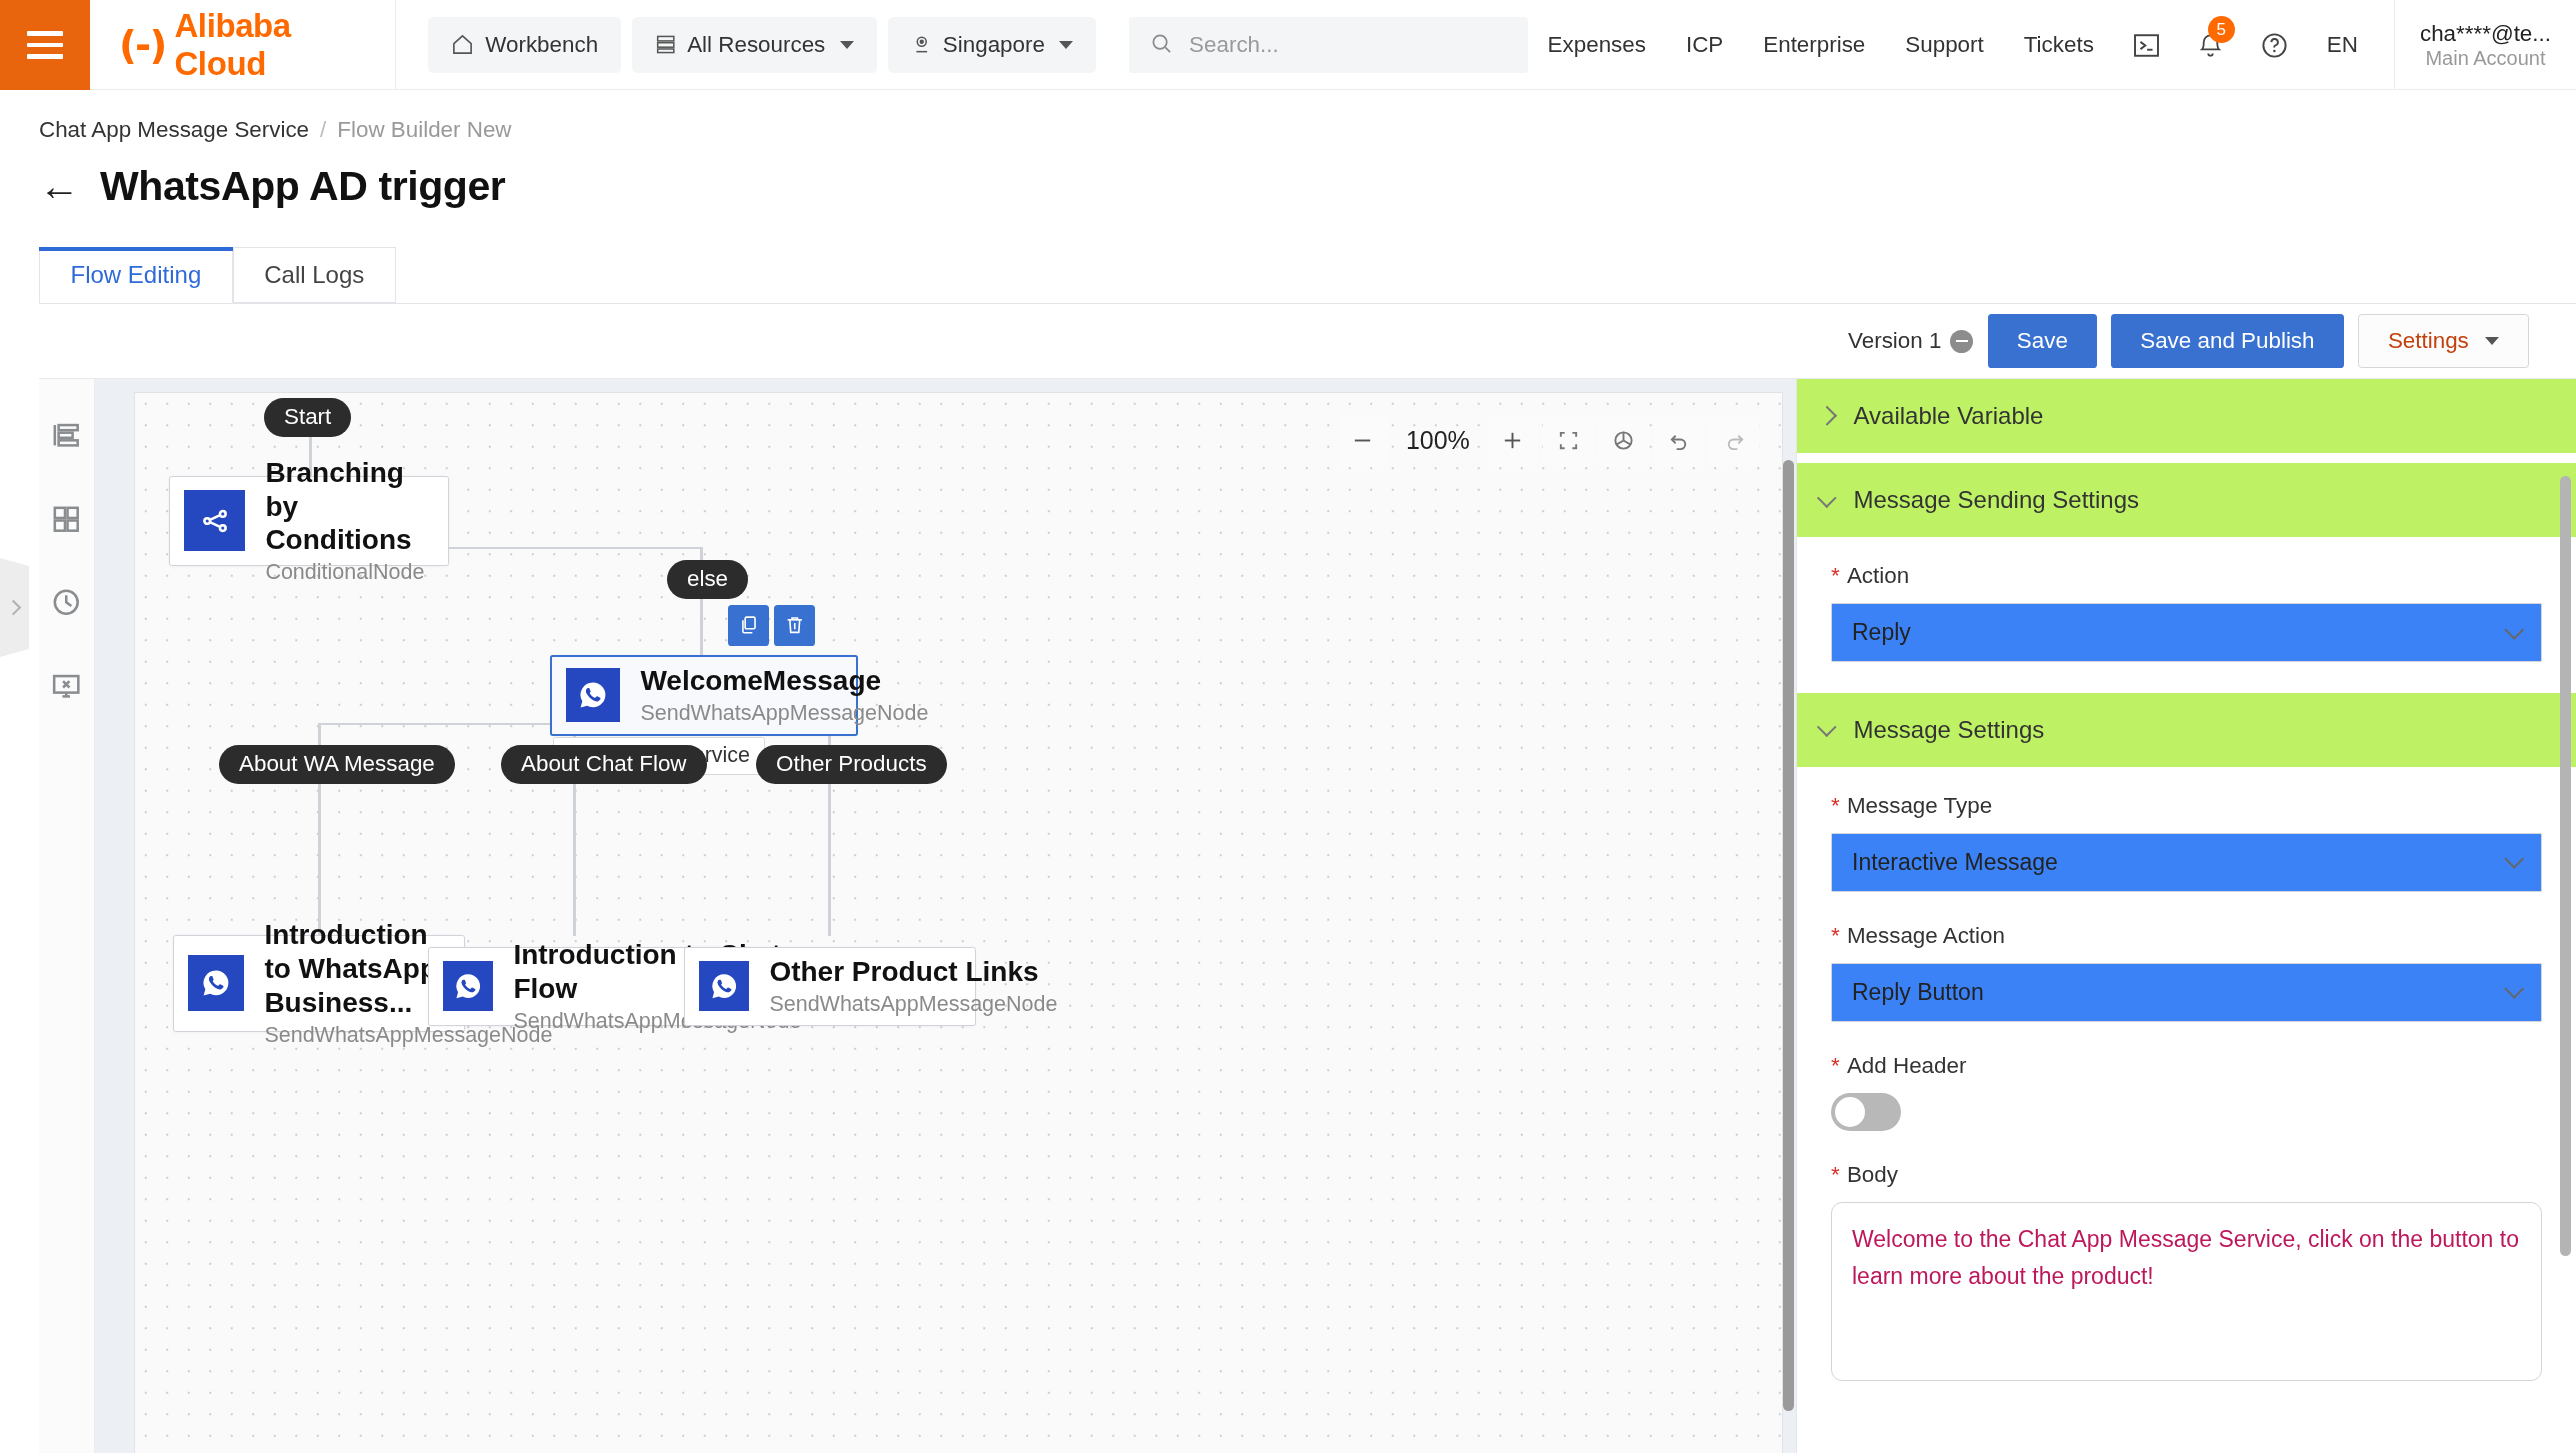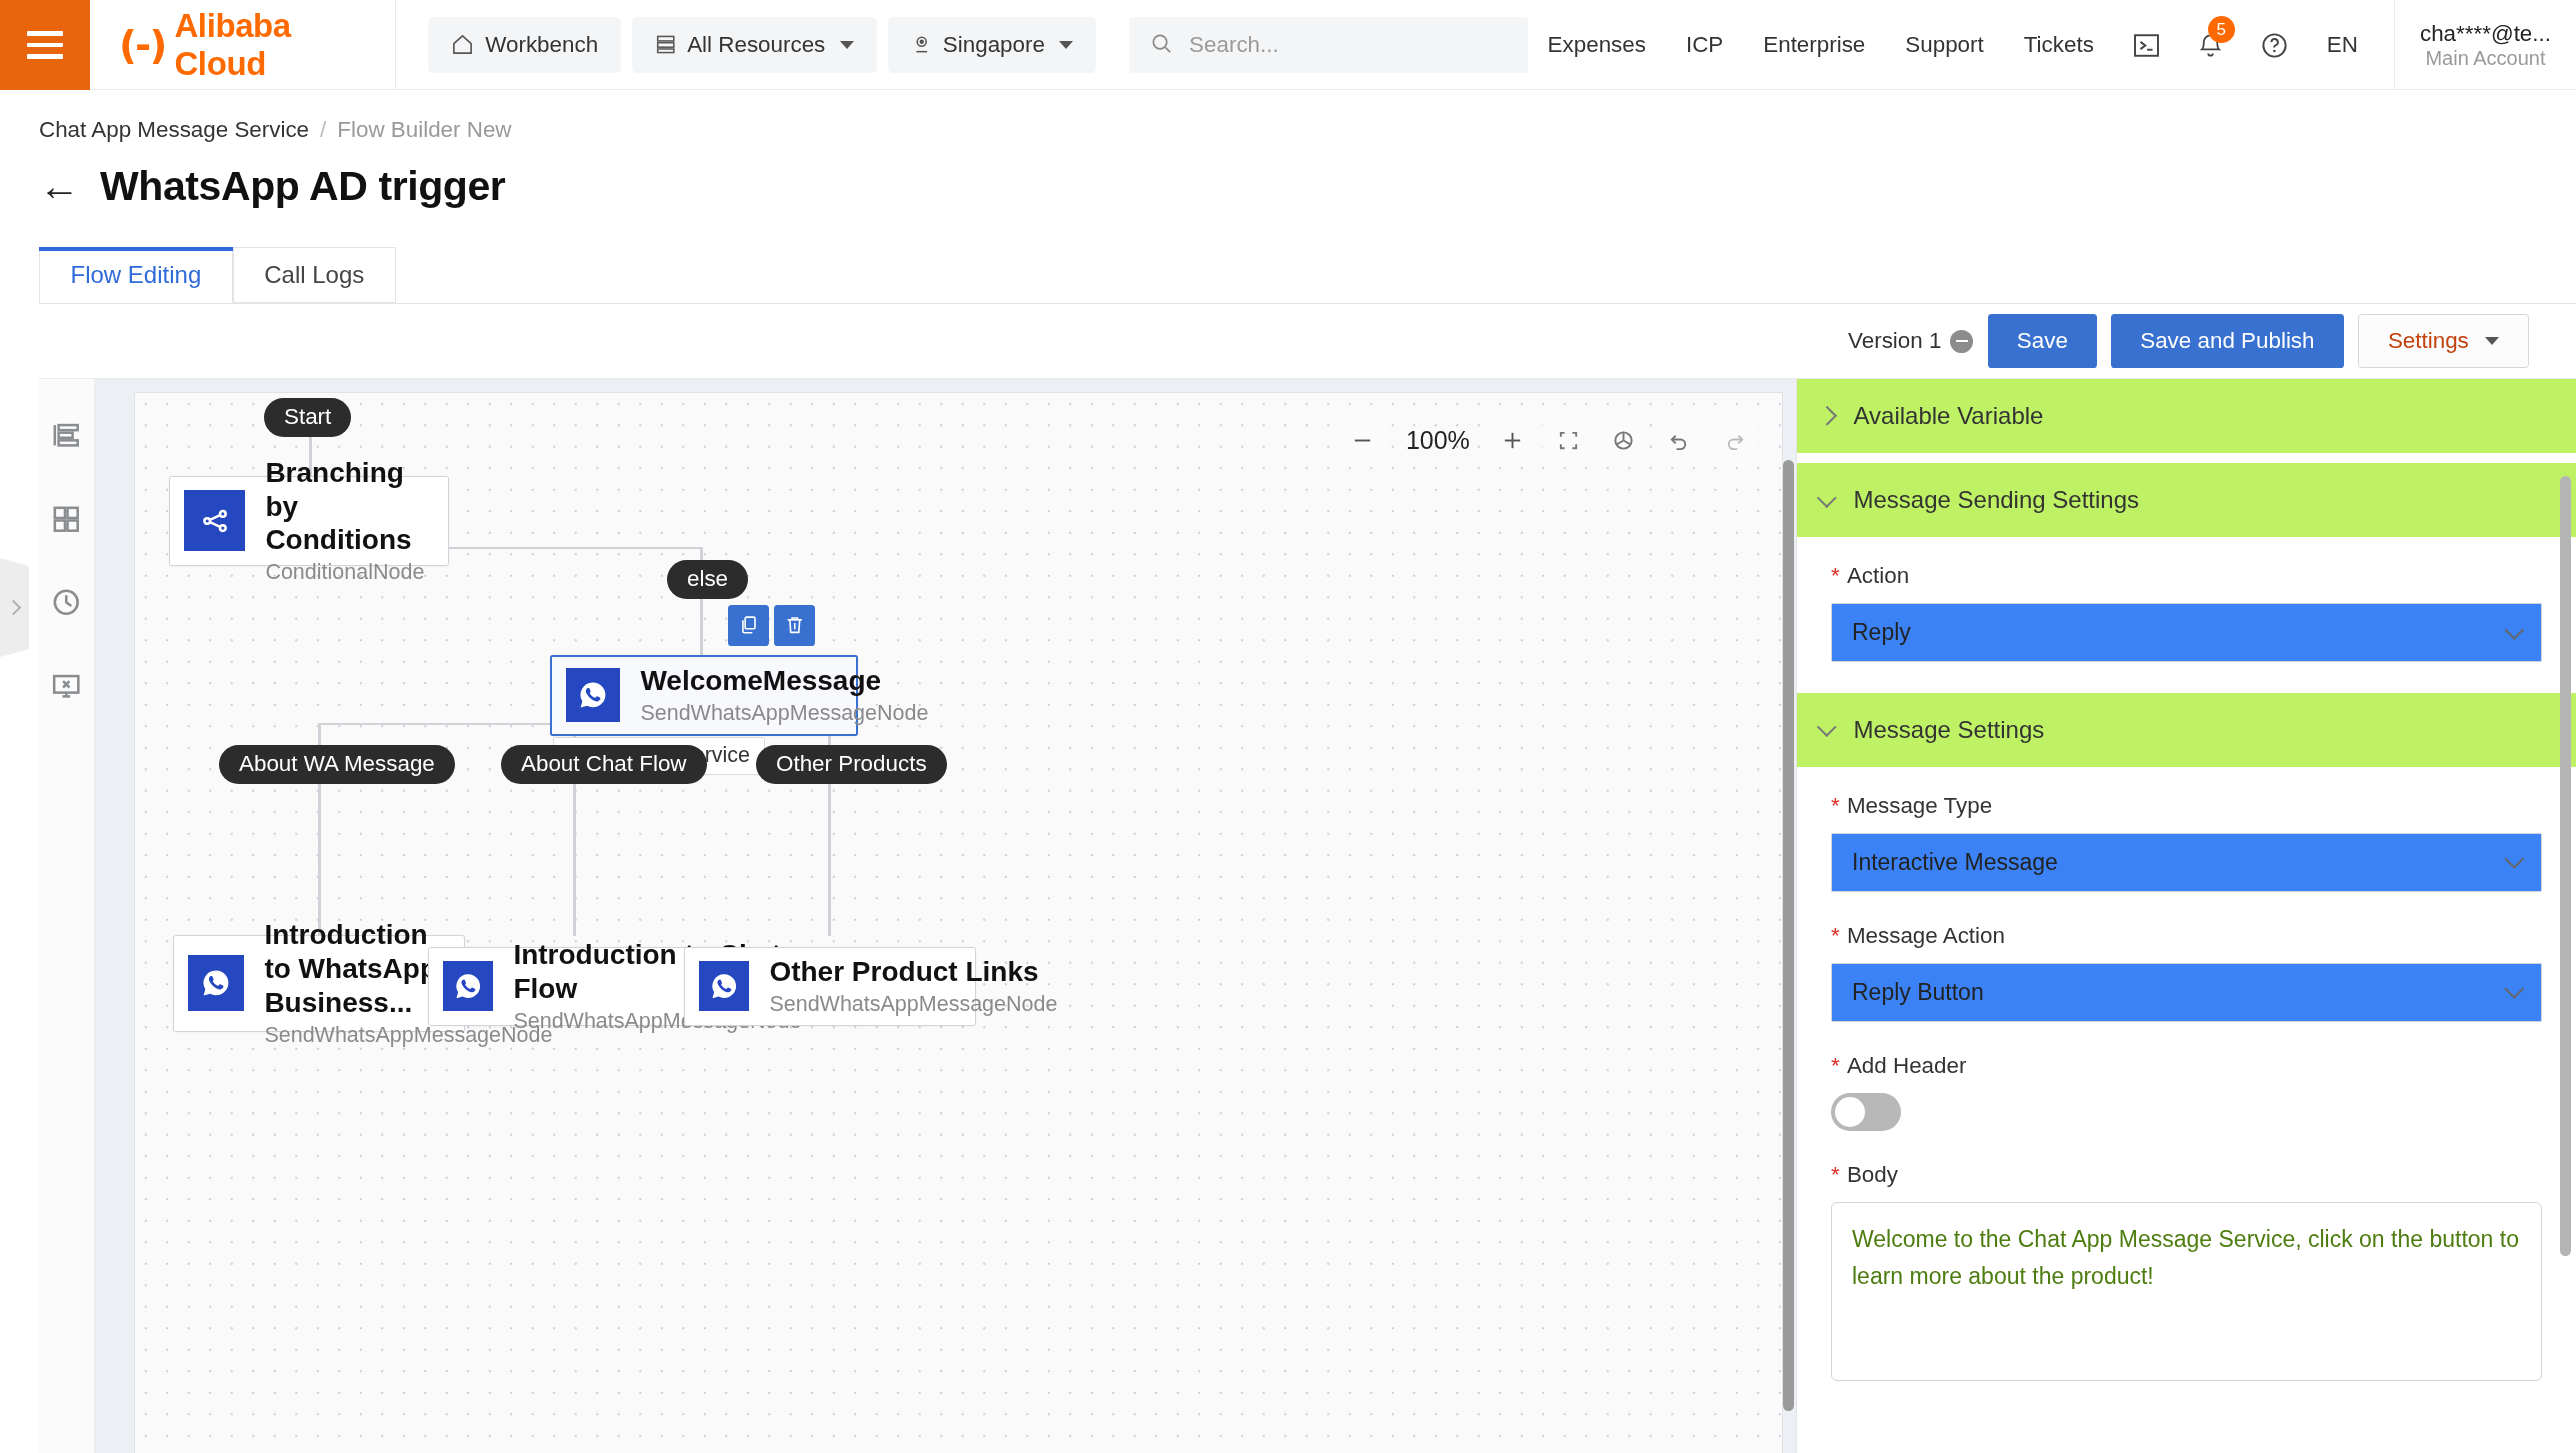--- a/index.html
+++ b/index.html
@@ -326,22 +326,22 @@
   .select-caret {
     width: 14.4px; height: 14.4px; border-right: 2.7px solid #666; border-bottom: 2.7px solid #666;
     transform: rotate(45deg); margin-bottom: 6.3px;
   }
   .toggle {
     width: 70px; height: 38px; border-radius: 19px; background: #b8b8b8;
     display: flex; align-items: center; padding: 3.6px; cursor: pointer;
   }
   .toggle .knob { width: 30.5px; height: 30.5px; border-radius: 50%; background: #fff; }
   .textarea-box {
-    border: 0.9px solid #d3d5d9; border-radius: 6px;
-    min-height: 179px; padding: 18px 20px; font-size: 23px; color: #4d7c0f;
+    border: 0.9px solid #d3d5d9; border-radius: 11px;
+    min-height: 179px; padding: 18px 20px; font-size: 23px; color: #be185d;
     line-height: 1.6; cursor: text; background: #fff;
   }
   #panel-scroll {
     position: absolute; right: 5.4px; top: 97px; width: 10.8px; height: 780px;
     background: #b4b4b4; border-radius: 5.4px; cursor: pointer; z-index: 50;
   }
 </style>
 </head>
 <body>
 

